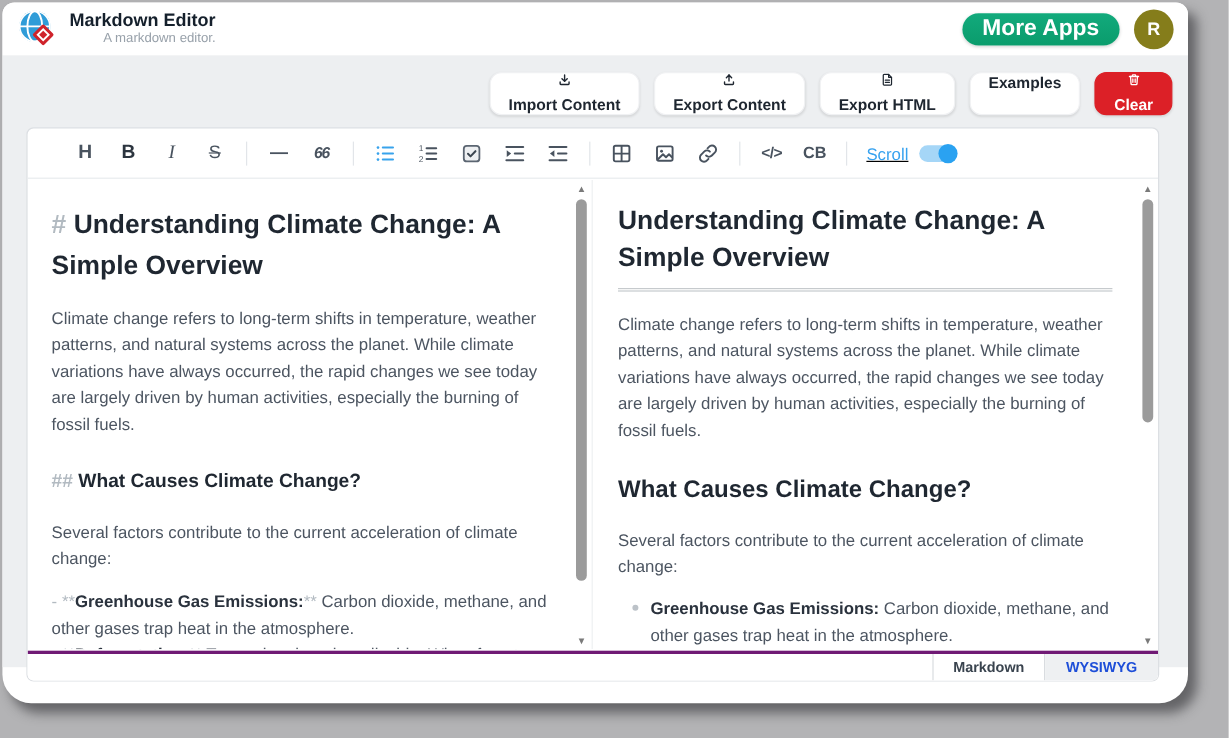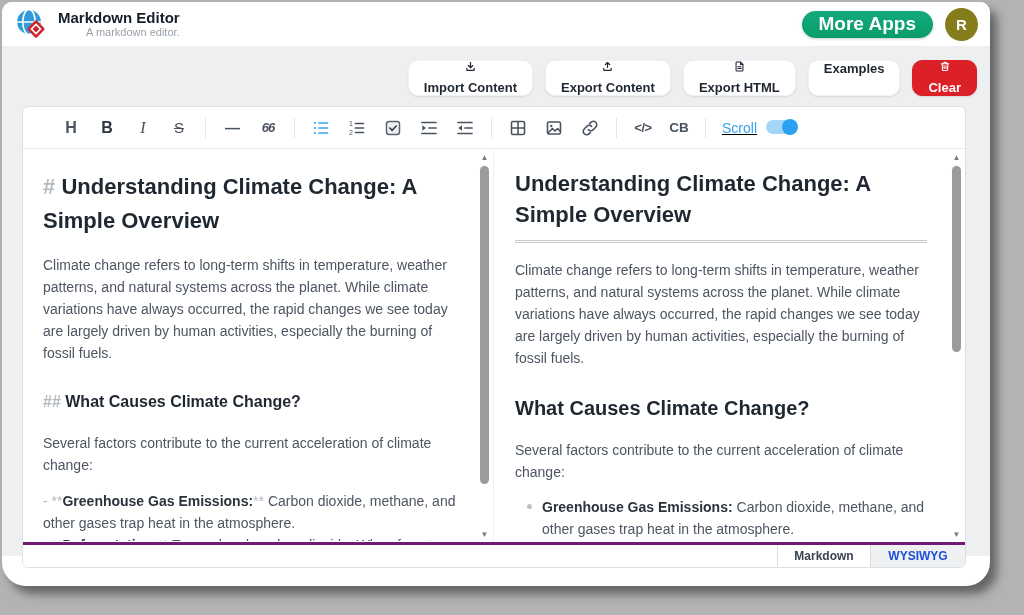--- a/index.html
+++ b/index.html
@@ -44,21 +44,21 @@
           color:#49535f; cursor:pointer; border-radius:4px; }
   .tbtn.glyph-h { font-size:16px; font-weight:600; }
   .tbtn.glyph-b { font-size:16px; font-weight:800; color:#2c353f; }
   .tbtn.glyph-i { font-size:16px; font-style:italic; font-family:"Liberation Serif", serif; }
   .tbtn.glyph-s { font-size:15px; text-decoration:line-through; }
   .tbtn.glyph-hr { font-size:15px; font-weight:700; letter-spacing:-1px; }
   .tbtn.glyph-q { font-size:13px; font-weight:800; letter-spacing:-1px;font-style:italic; }
   .tbtn.glyph-code { font-size:13px; font-weight:700; letter-spacing:-0.5px; }
   .tbtn.glyph-cb { font-size:13.5px; font-weight:700; }
   .tdiv { width:1px; height:20px; background:#e2e5e9; margin:0 8px; }
-  .scroll-wrap { display:flex; align-items:flex-start; gap:9px; margin-left:8px;text-decoration:underline; }
+  .scroll-wrap { display:flex; align-items:center; gap:9px; margin-left:8px;text-decoration:underline; }
   .scroll-label { color:#37a2ef; font-size:14px; font-weight:500; }
   .toggle { position:relative; width:30px; height:14px; border-radius:7px; background:#a5d6f7; cursor:pointer; }
   .toggle .knob { position:absolute; right:-2px; top:-1px; width:16px; height:16px; border-radius:50%; background:#2aa2f1; }
 
   
   .panes { position:absolute; top:43px; left:0; right:0; bottom:26px; display:flex; overflow:hidden; }
   .pane { width:50%; position:relative; overflow:hidden; }
   .pane.md { border-right:1px solid #eef0f2; }
   .md-content { padding:14px 36px 0 20px; }
   .pv-content { padding:14px 38px 0 21px; }

